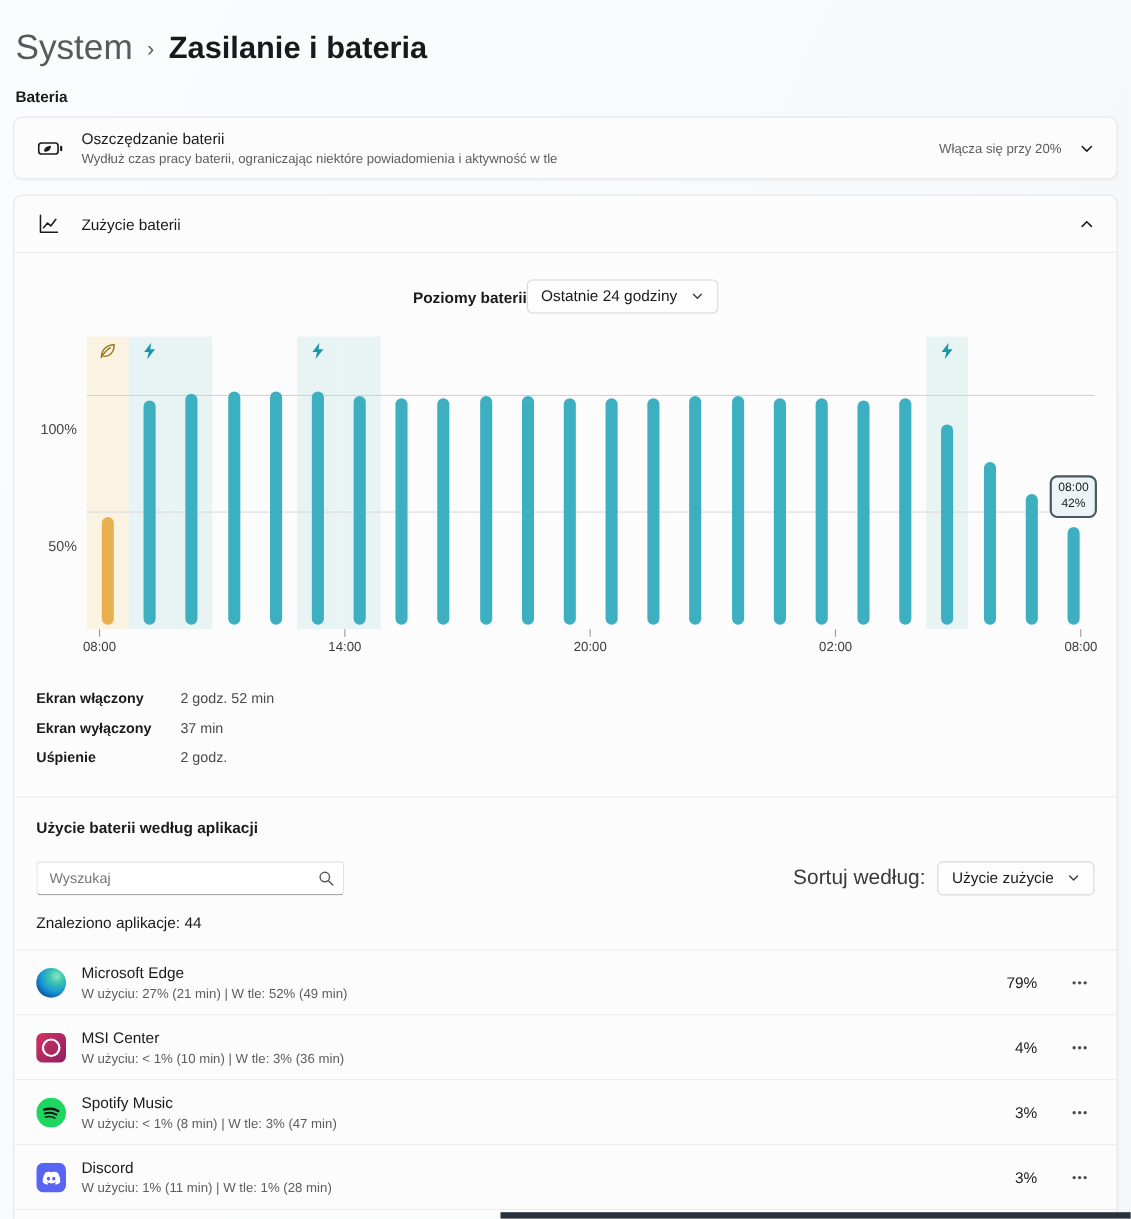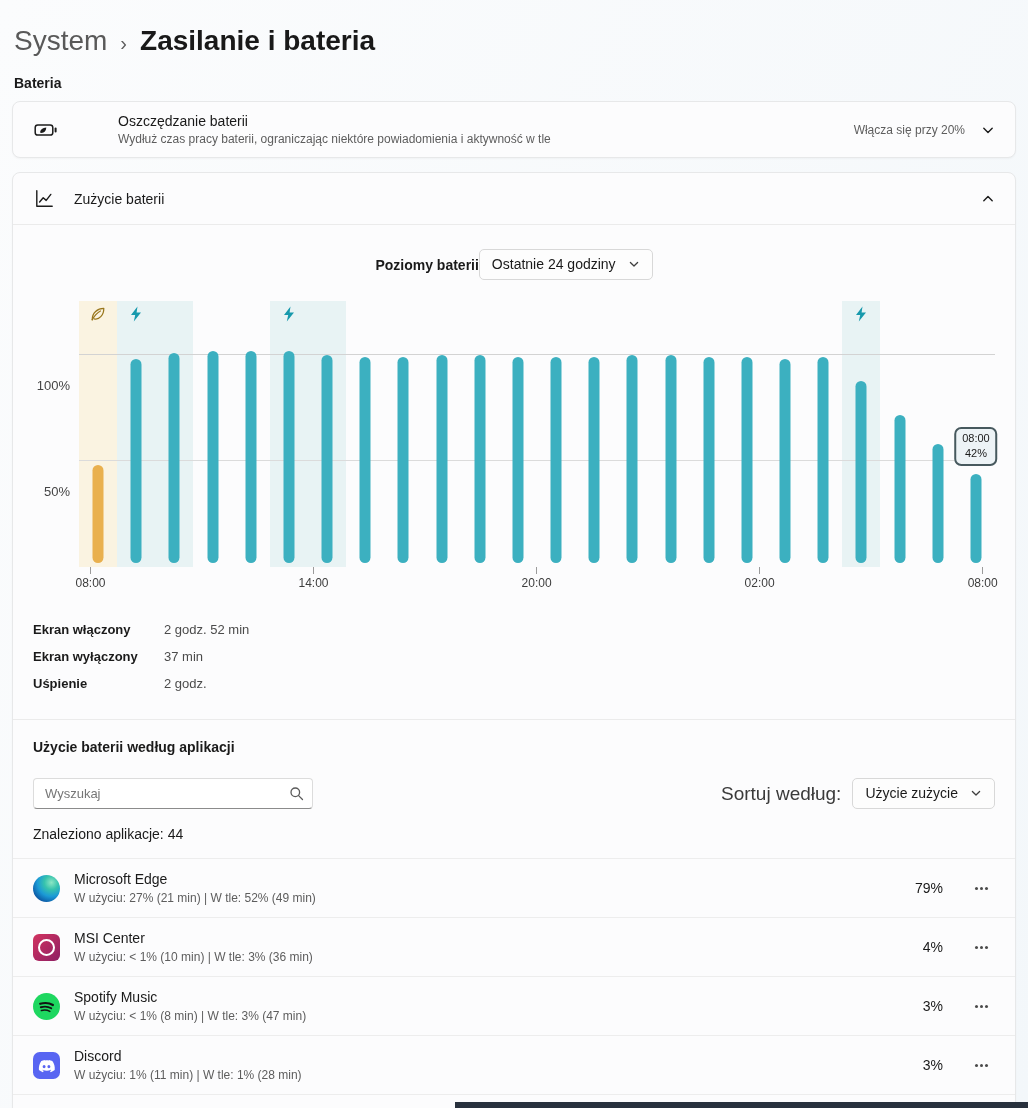--- a/index.html
+++ b/index.html
@@ -6,29 +6,29 @@
   html,body { width: 1028px; height: 1108px; }
   body {
     overflow: hidden; position: relative;
     background: linear-gradient(115deg, #fbfcfd 0%, #f3f7fa 100%);
     font-family: "Liberation Sans", "DejaVu Sans", sans-serif;
     color: #1a1a1a;
   }
   .page { padding: 0 12px; }
 
   .breadcrumb { display: flex; align-items: center; gap: 13px; padding: 25px 2px 16px; }
-  .crumb-parent { font-size: 28px; color: #595959; cursor: pointer; }
+  .crumb-parent { font-size: 32px; color: #595959; cursor: pointer; }
   .crumb-sep { font-size: 20px; color: #5e5e5e; padding-top: 4px; }
   .crumb-current { font-size: 28px; font-weight: 600; color: #191919; }
 
   .section-label { font-size: 14px; font-weight: 600; padding: 2px 2px 10px; }
 
   .card { background: #fcfcfd; border: 1px solid #e7e8e9; border-radius: 8px; box-shadow: 0 1px 2px rgba(0,0,0,.035); }
 
-  .saver-card { display: flex; align-items: center; padding: 11px 16px; margin-bottom: 14px; cursor: pointer; gap: 44px; }
+  .saver-card { display: flex; align-items: center; padding: 11px 16px; margin-bottom: 14px; cursor: pointer; }
   .card-icon { width: 45px; flex: 0 0 45px; display: flex; align-items: center; padding-left: 5px; }
   .card-title { font-size: 14px; }
   .card-desc { font-size: 12px; color: #5d5d5d; margin-top: 3px; }
   .card-right { margin-left: auto; display: flex; align-items: center; gap: 16px; padding-right: 4px; }
   .status-text { font-size: 12px; color: #5d5d5d; }
   .chev { line-height: 0; }
 
   .expander { border-bottom-left-radius: 0; border-bottom-right-radius: 0; }
   .expander-header { display: flex; align-items: center; padding: 15px 16px; border-bottom: 1px solid #ebebeb; cursor: pointer; }
   .expander-header .chev { margin-left: auto; padding-right: 4px; }

